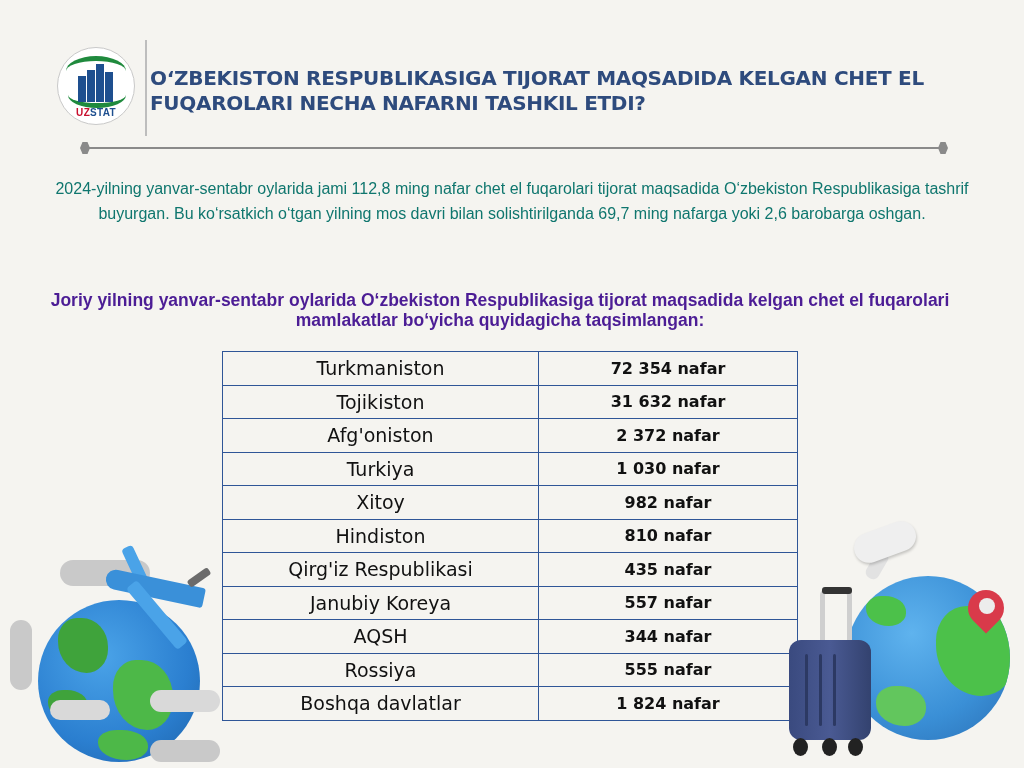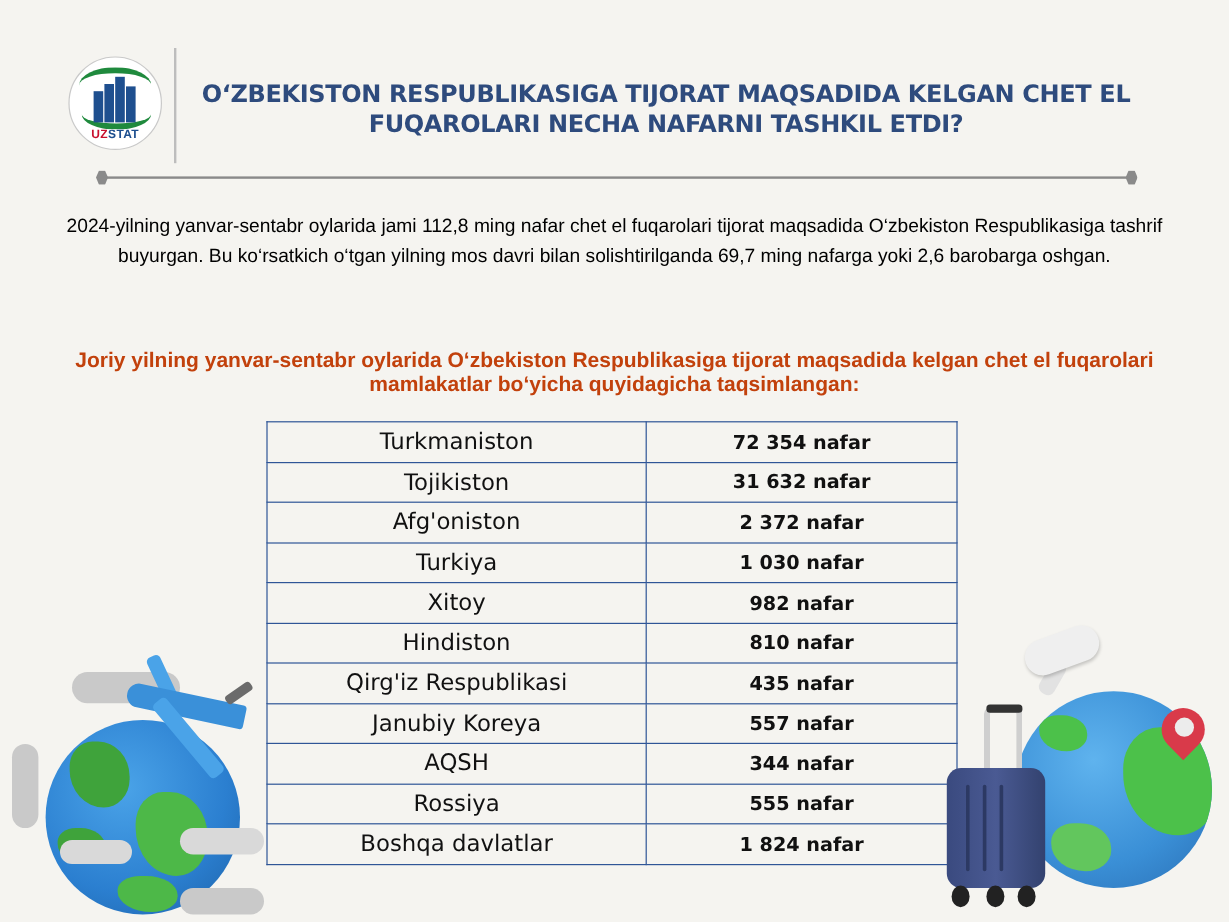--- a/index.html
+++ b/index.html
@@ -28,40 +28,40 @@
     .logo .b4 { left: 47px; width: 8px; height: 30px; }
     .logo .logo-text {
       position: absolute; left: 0; right: 0; bottom: 6px; text-align: center;
       font-size: 10px; font-weight: bold; color: #1e4f8f; letter-spacing: 0.3px;
     }
     .logo .logo-text .uz { color: #c8102e; }
     .vsep {
       position: absolute; left: 145px; top: 40px; width: 2px; height: 96px; background: #bdbdbd;
     }
     .title {
-      position: absolute; left: 150px; top: 66px; width: 810px; text-align: center;
+      position: absolute; left: 150px; top: 66px; width: 810px; text-align: left;
       font-family: "DejaVu Sans", sans-serif; font-weight: bold; font-size: 20px;
       line-height: 25px; color: #2e4b7d; letter-spacing: -0.3px;
     }
     .hline {
       position: absolute; left: 86px; top: 147px; width: 860px; height: 2px; background: #8a8a8a;
     }
     .dot {
       position: absolute; top: 142px; width: 10px; height: 12px; background: #8a8a8a;
       clip-path: polygon(25% 0, 75% 0, 100% 50%, 75% 100%, 25% 100%, 0 50%);
     }
     .dot.left { left: 80px; }
     .dot.right { left: 938px; }
     .intro {
       position: absolute; left: 40px; top: 176px; width: 944px; text-align: center;
-      font-size: 16px; line-height: 25px; color: #000000;
+      font-size: 16px; line-height: 25px; color: #0f766e;
     }
     .subtitle {
-      position: absolute; left: 40px; top: 290px; width: 944px; text-align: center;
-      font-weight: bold; font-size: 17.5px; line-height: 20px; color: #c2410c;
+      position: absolute; left: 28px; top: 290px; width: 944px; text-align: center;
+      font-weight: bold; font-size: 17.5px; line-height: 20px; color: #4c1d95;
     }
     table.data {
       position: absolute; left: 222px; top: 351px; width: 576px;
       border-collapse: collapse; table-layout: fixed; padding-left: 24px;
     }
     table.data td {
       border: 1.5px solid #2f5597; height: 32.5px; padding: 0; text-align: center;
       color: #111; vertical-align: middle;
     }
     table.data td.country { width: 315px; font-size: 19px; font-family: "DejaVu Sans", sans-serif; font-weight: normal; }

